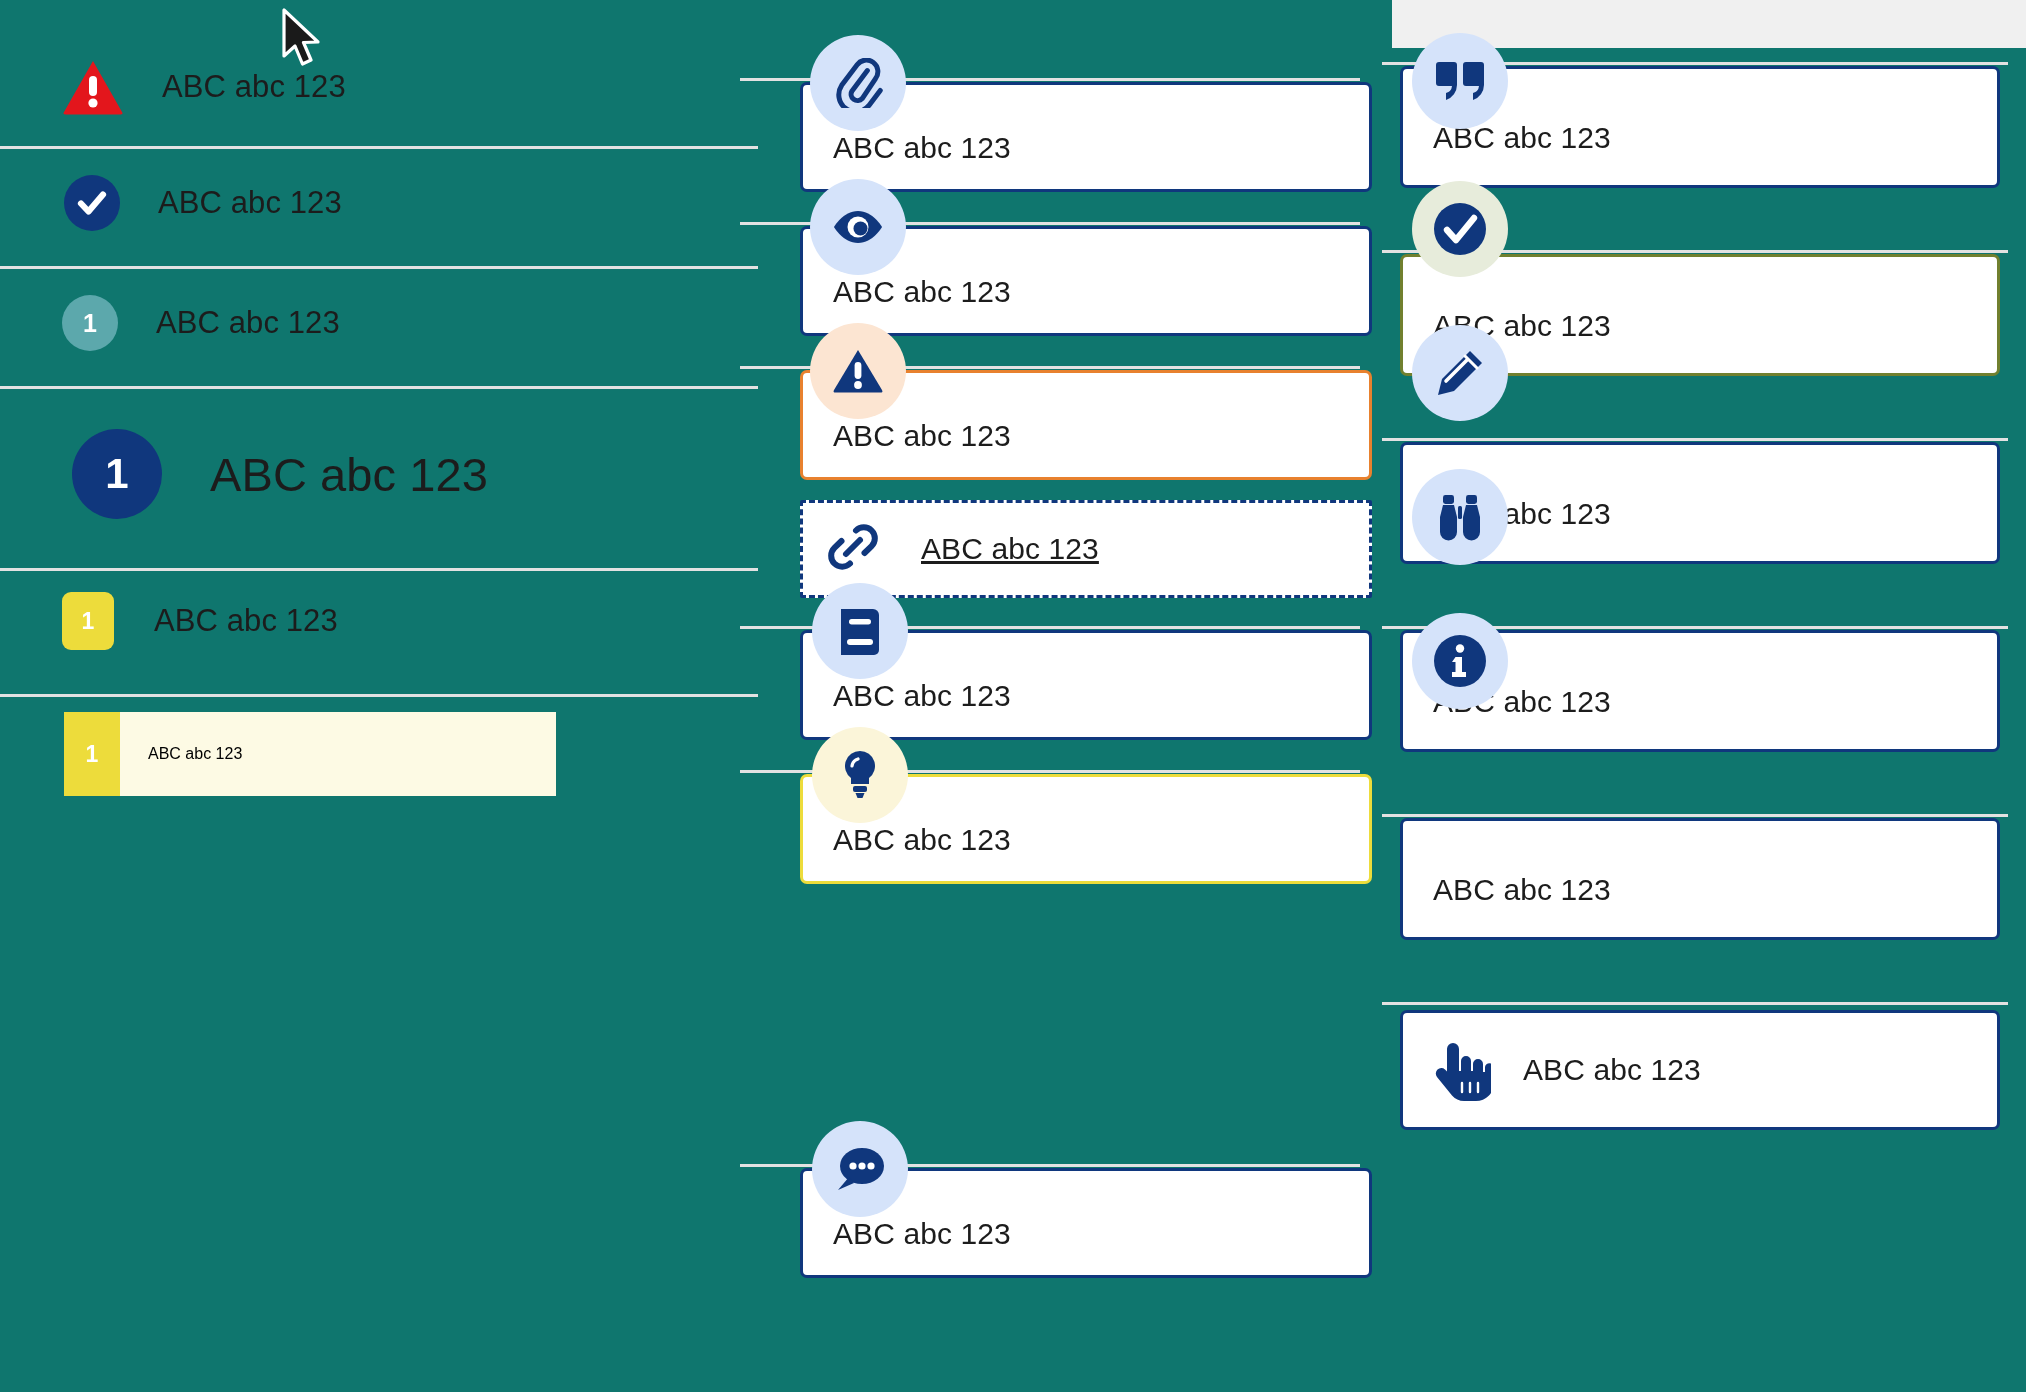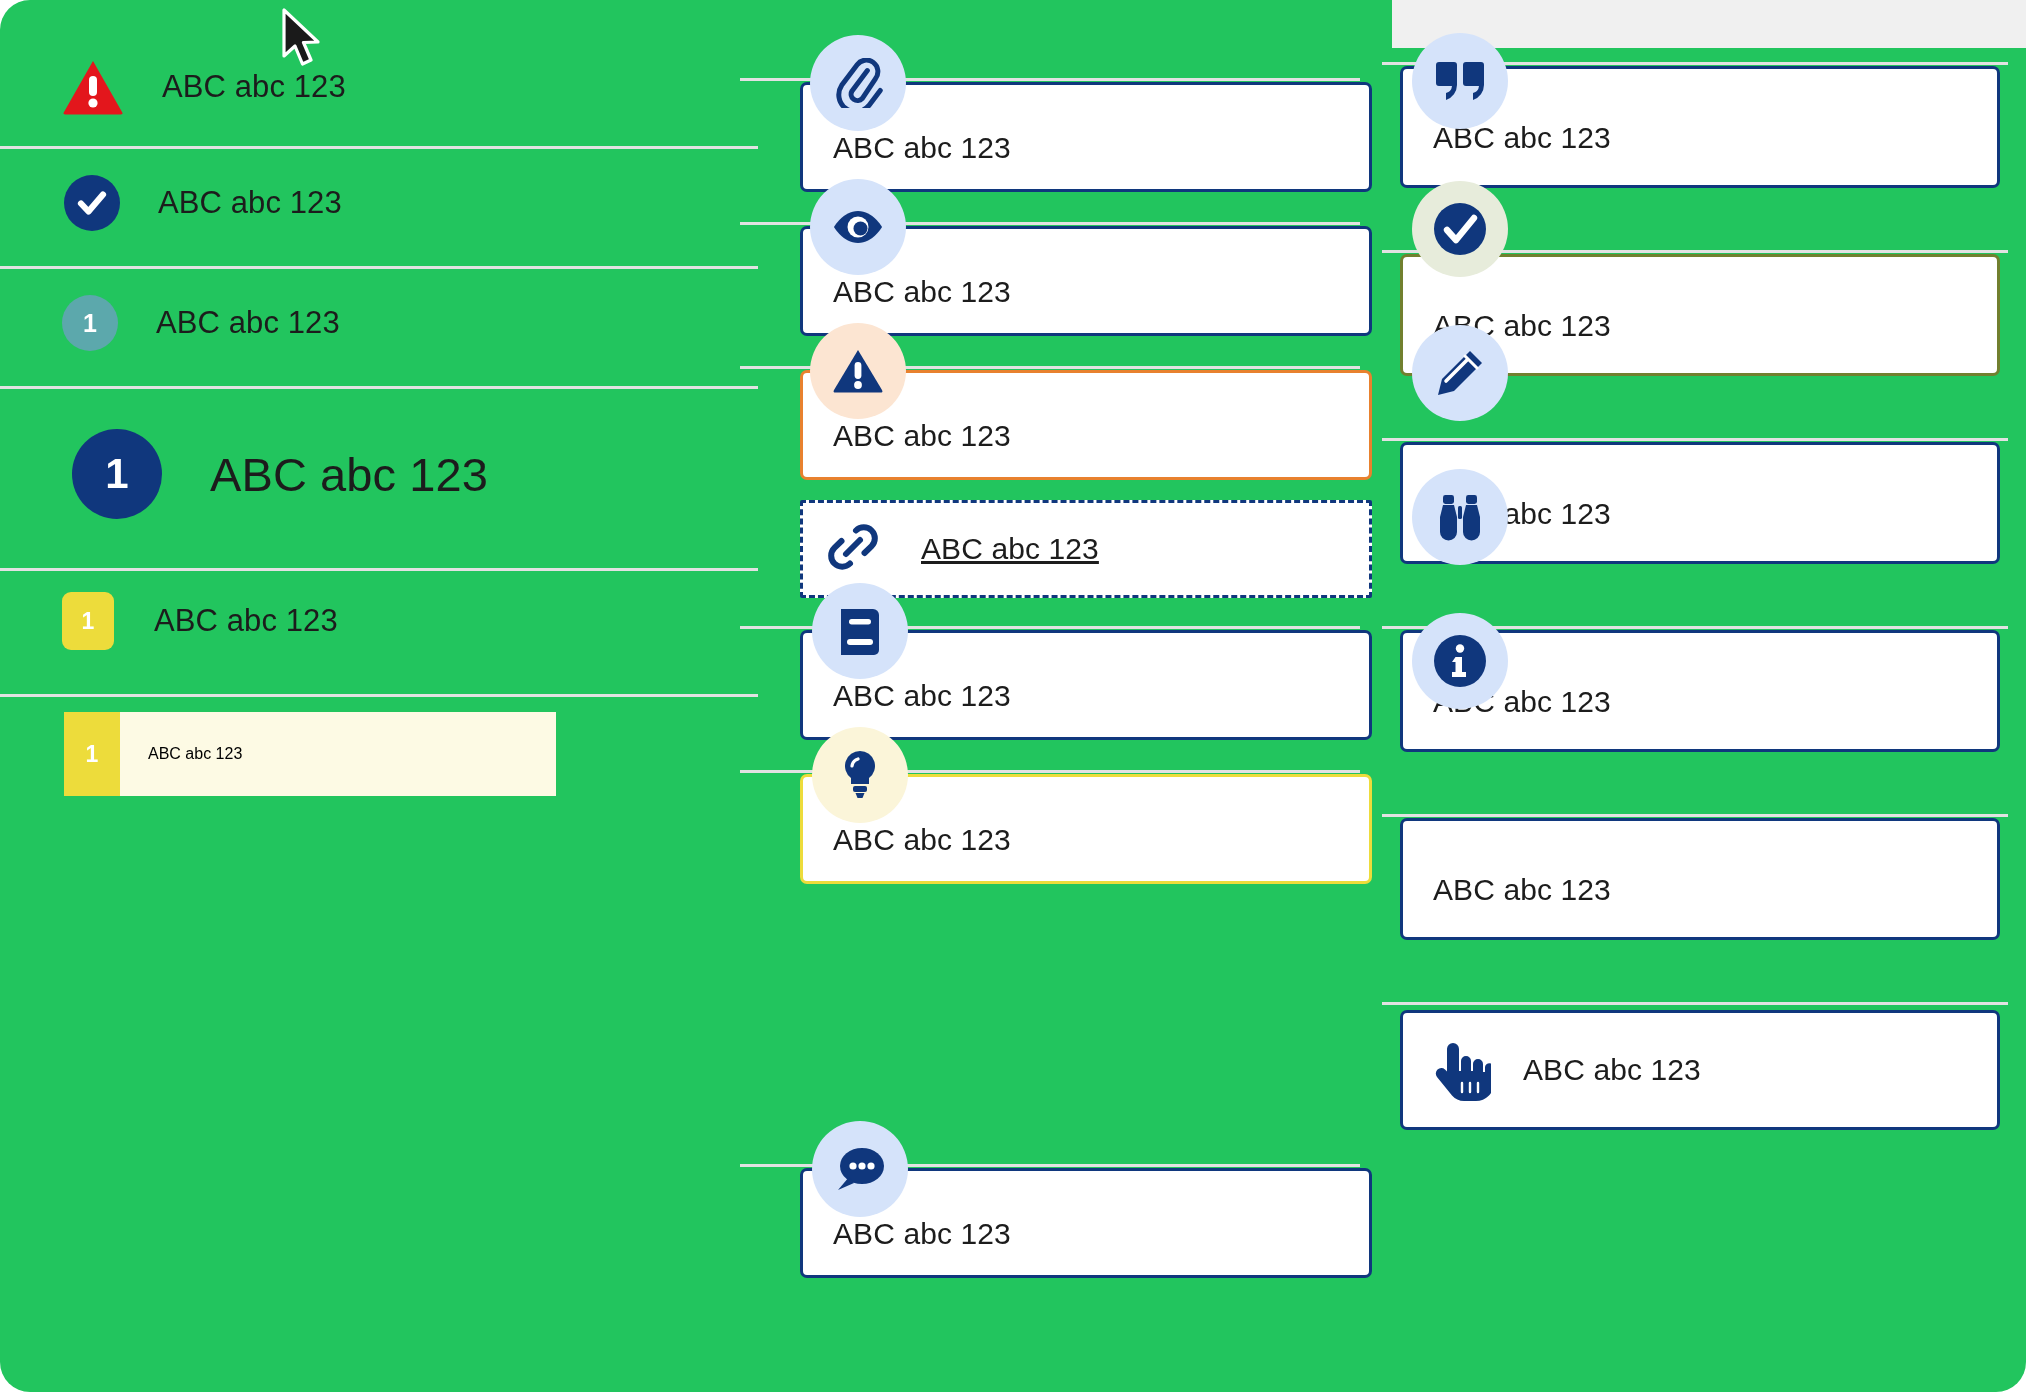--- a/index.html
+++ b/index.html
@@ -2,21 +2,21 @@
 <html><head>
 <meta charset="utf-8">
 <style>
   * { box-sizing: border-box; margin: 0; padding: 0; }
   html, body {
     width: 2026px; height: 1392px;
     background: #ffffff;
     font-family: "Liberation Sans", sans-serif;
     overflow: hidden;
   }
-  #stage { position: relative; width: 2026px; height: 1392px; background:#22c55e;border-radius:30px; }
+  #stage { position: relative; width: 2026px; height: 1392px; background:#0f766e; }
 
   
   .top-panel{
     position:absolute; left:1392px; top:-70px; width:680px; height:118px;
     background:#f0f0f0; border-radius:26px 26px 0 0;
   }
 
   
   .left-col{ position:absolute; left:0; top:0; width:760px; height:1392px; }
   .lrow{ position:absolute; left:0; width:760px; display:flex; align-items:center; }

